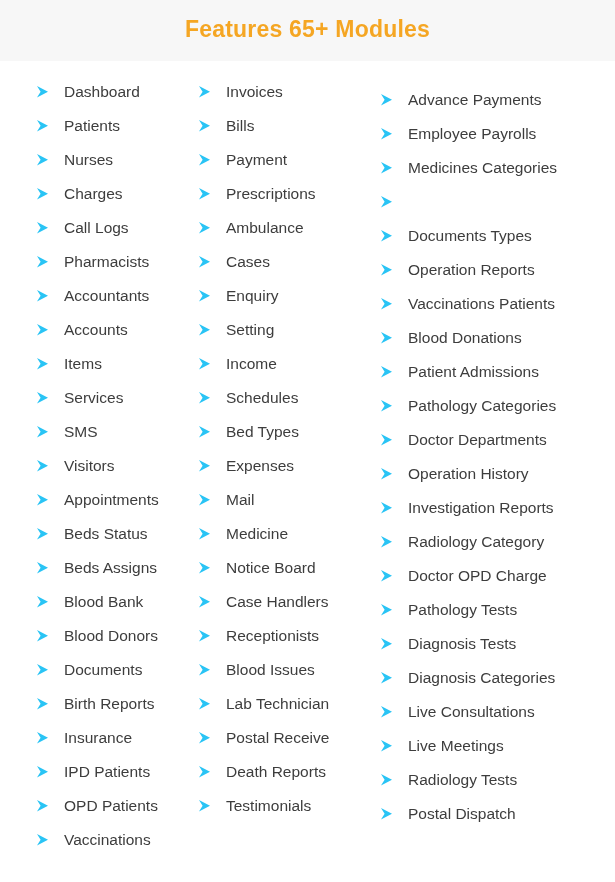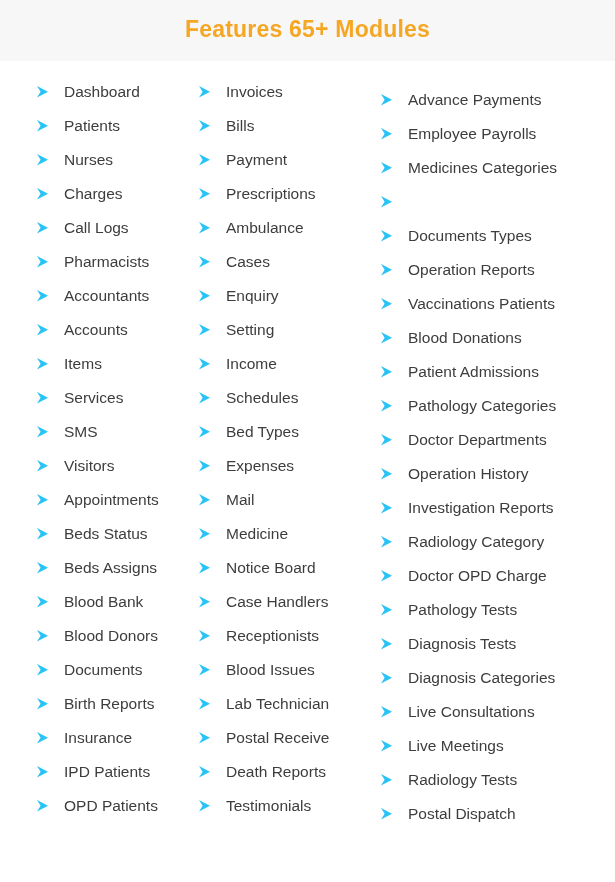--- a/index.html
+++ b/index.html
@@ -252,20 +252,28 @@
           <span class="item-label">IPD Patients</span>
         </div>
         <div class="item">
           <span class="arrow-icon">
             <svg width="16" height="14" viewBox="0 0 16 14">
               <path d="M1 1 L12 6.8 L1 12.6 L4.6 6.8 Z" fill="#29c4f5"></path>
             </svg>
           </span>
           <span class="item-label">OPD Patients</span>
         </div>
+        <div class="item">
+          <span class="arrow-icon">
+            <svg width="16" height="14" viewBox="0 0 16 14">
+              <path d="M1 1 L12 6.8 L1 12.6 L4.6 6.8 Z" fill="#29c4f5"></path>
+            </svg>
+          </span>
+          <span class="item-label">Vaccinations</span>
+        </div>
       </div>
     <div class="column col-2">
         <div class="item">
           <span class="arrow-icon">
             <svg width="16" height="14" viewBox="0 0 16 14">
               <path d="M1 1 L12 6.8 L1 12.6 L4.6 6.8 Z" fill="#29c4f5"></path>
             </svg>
           </span>
           <span class="item-label">Invoices</span>
         </div>

